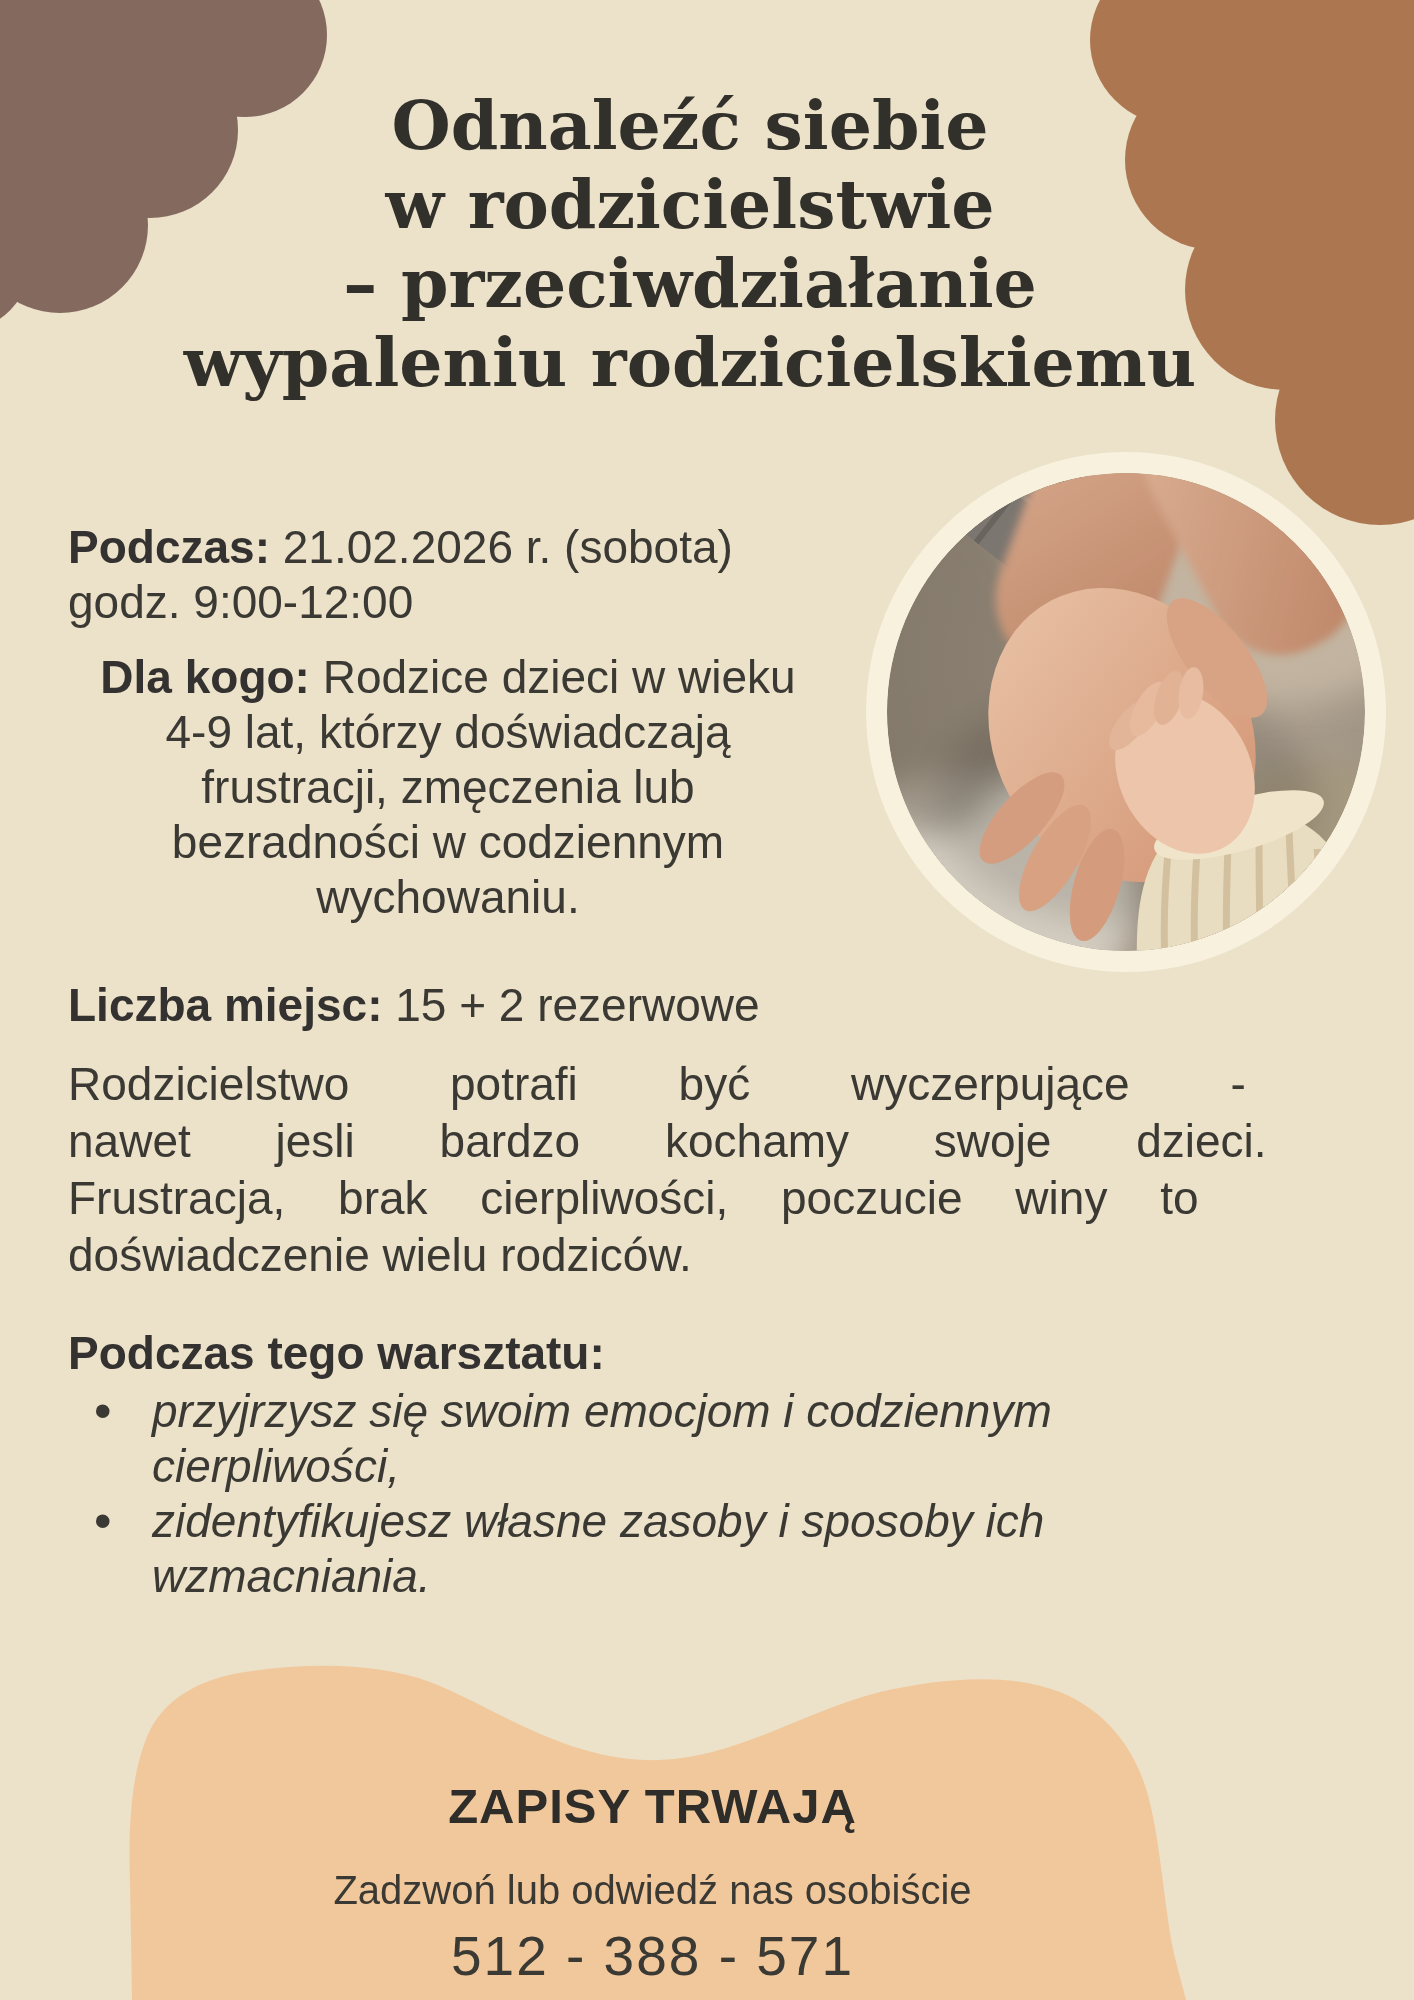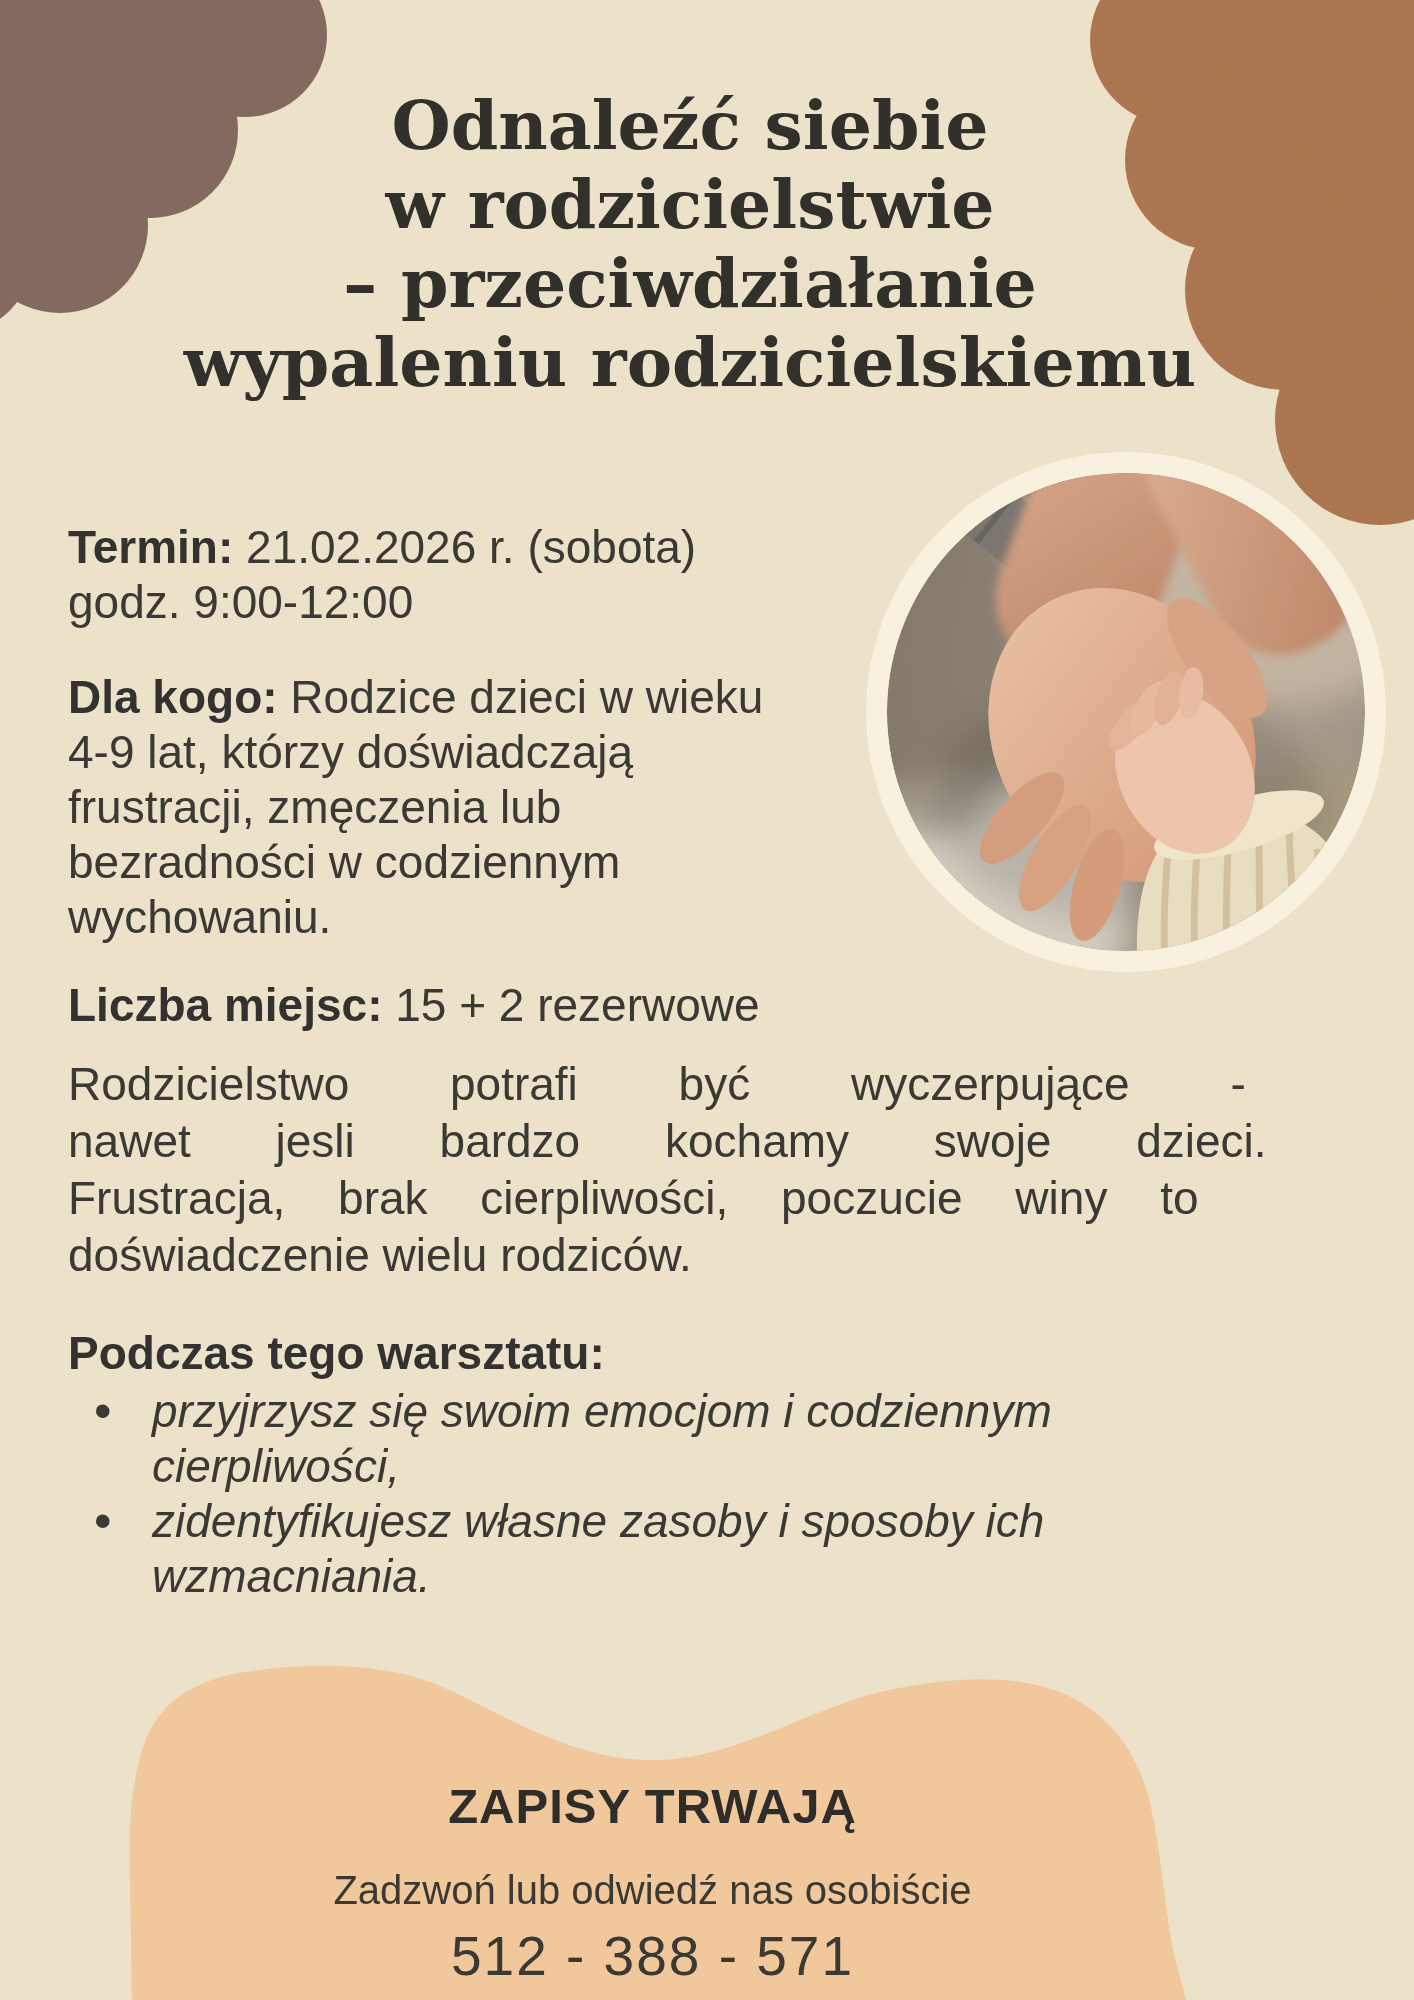--- a/index.html
+++ b/index.html
@@ -32,21 +32,21 @@
   .title{
     position:absolute;left:0;top:86px;width:1380px;z-index:3;
     text-align:center;color:var(--heading-text);
     font-family:"DejaVu Serif","Liberation Serif",serif;
     font-weight:700;font-size:68px;line-height:79px;
   }
   
   .tx{position:absolute;z-index:3;color:var(--body-text);font-size:46px;line-height:55px;}
   .tx b,.lbl{font-weight:700;color:#343230;}
   .termin{left:68px;top:520px;}
-  .dlakogo{left:68px;top:670px;width:760px;}
+  .dlakogo{left:68px;top:650px;width:760px;text-align:center;}
   .liczba{left:68px;top:978px;}
   .para{left:68px;top:1056px;width:1278px;line-height:57px;}
   .para .ln{white-space:nowrap;}
   .ws-a{word-spacing:88px;}
   .ws-b{word-spacing:72px;}
   .ws-c{word-spacing:40px;}
   .podczas{left:68px;top:1326px;font-weight:700;color:#343230;}
   .bullets{left:94px;top:1384px;width:1240px;}
   .bullet-item{display:flex;align-items:flex-start;}
   .dot{width:58px;flex:0 0 58px;font-size:50px;line-height:55px;color:var(--body-text);}
@@ -175,21 +175,21 @@
   </div>
 
   <div class="title">
     <div>Odnaleźć siebie</div>
     <div>w rodzicielstwie</div>
     <div>– przeciwdziałanie</div>
     <div>wypaleniu rodzicielskiemu</div>
   </div>
 
   <div class="tx termin">
-    <div><span class="lbl">Termin:</span>&nbsp;<span>21.02.2026 r. (sobota)</span></div>
+    <div><span class="lbl">Podczas:</span>&nbsp;<span>21.02.2026 r. (sobota)</span></div>
     <div>godz. 9:00-12:00</div>
   </div>
 
   <div class="tx dlakogo">
     <div><span class="lbl">Dla kogo:</span>&nbsp;<span>Rodzice dzieci w wieku</span></div>
     <div>4-9 lat, którzy doświadczają</div>
     <div>frustracji, zmęczenia lub</div>
     <div>bezradności w codziennym</div>
     <div>wychowaniu.</div>
   </div>

